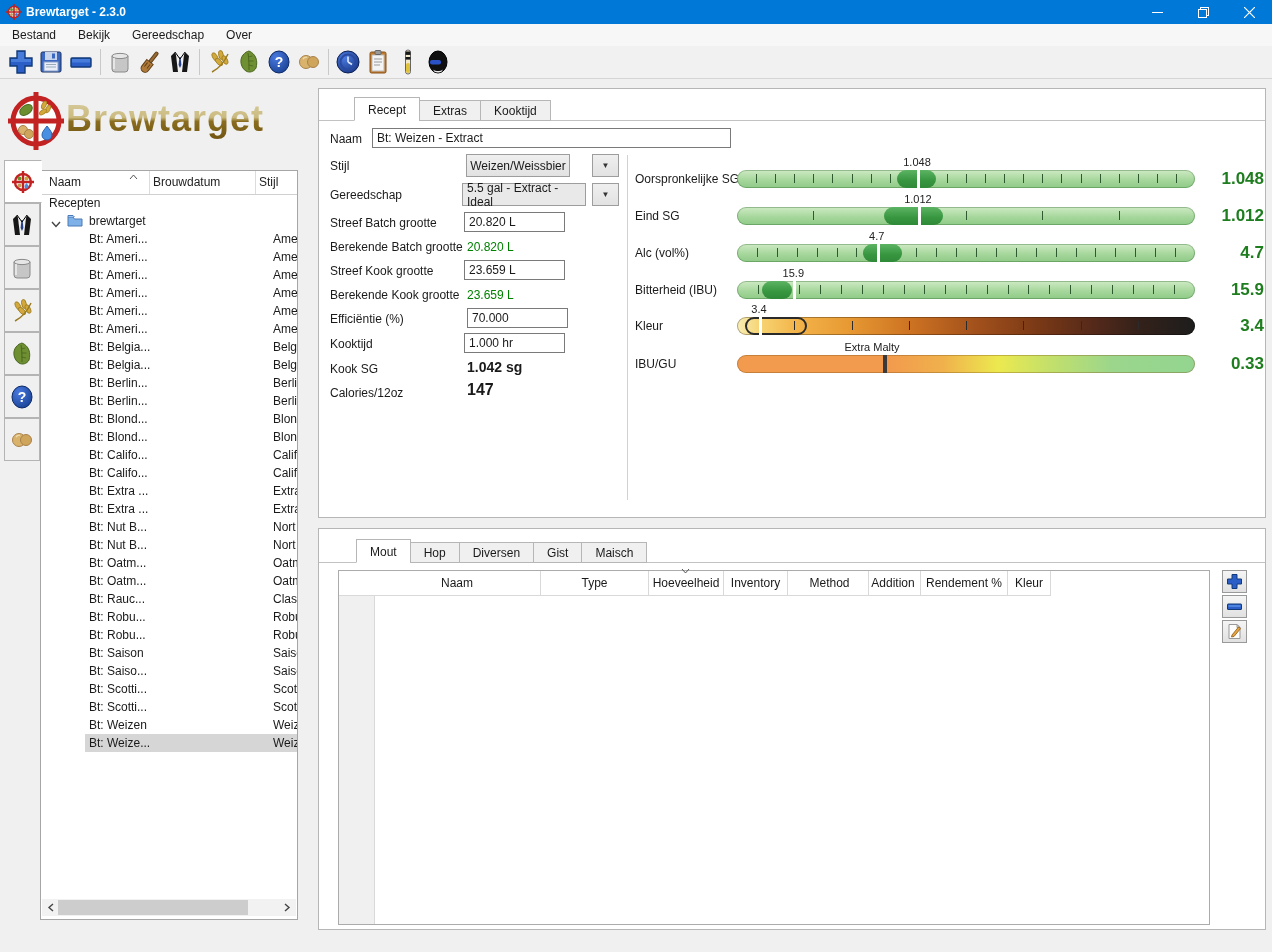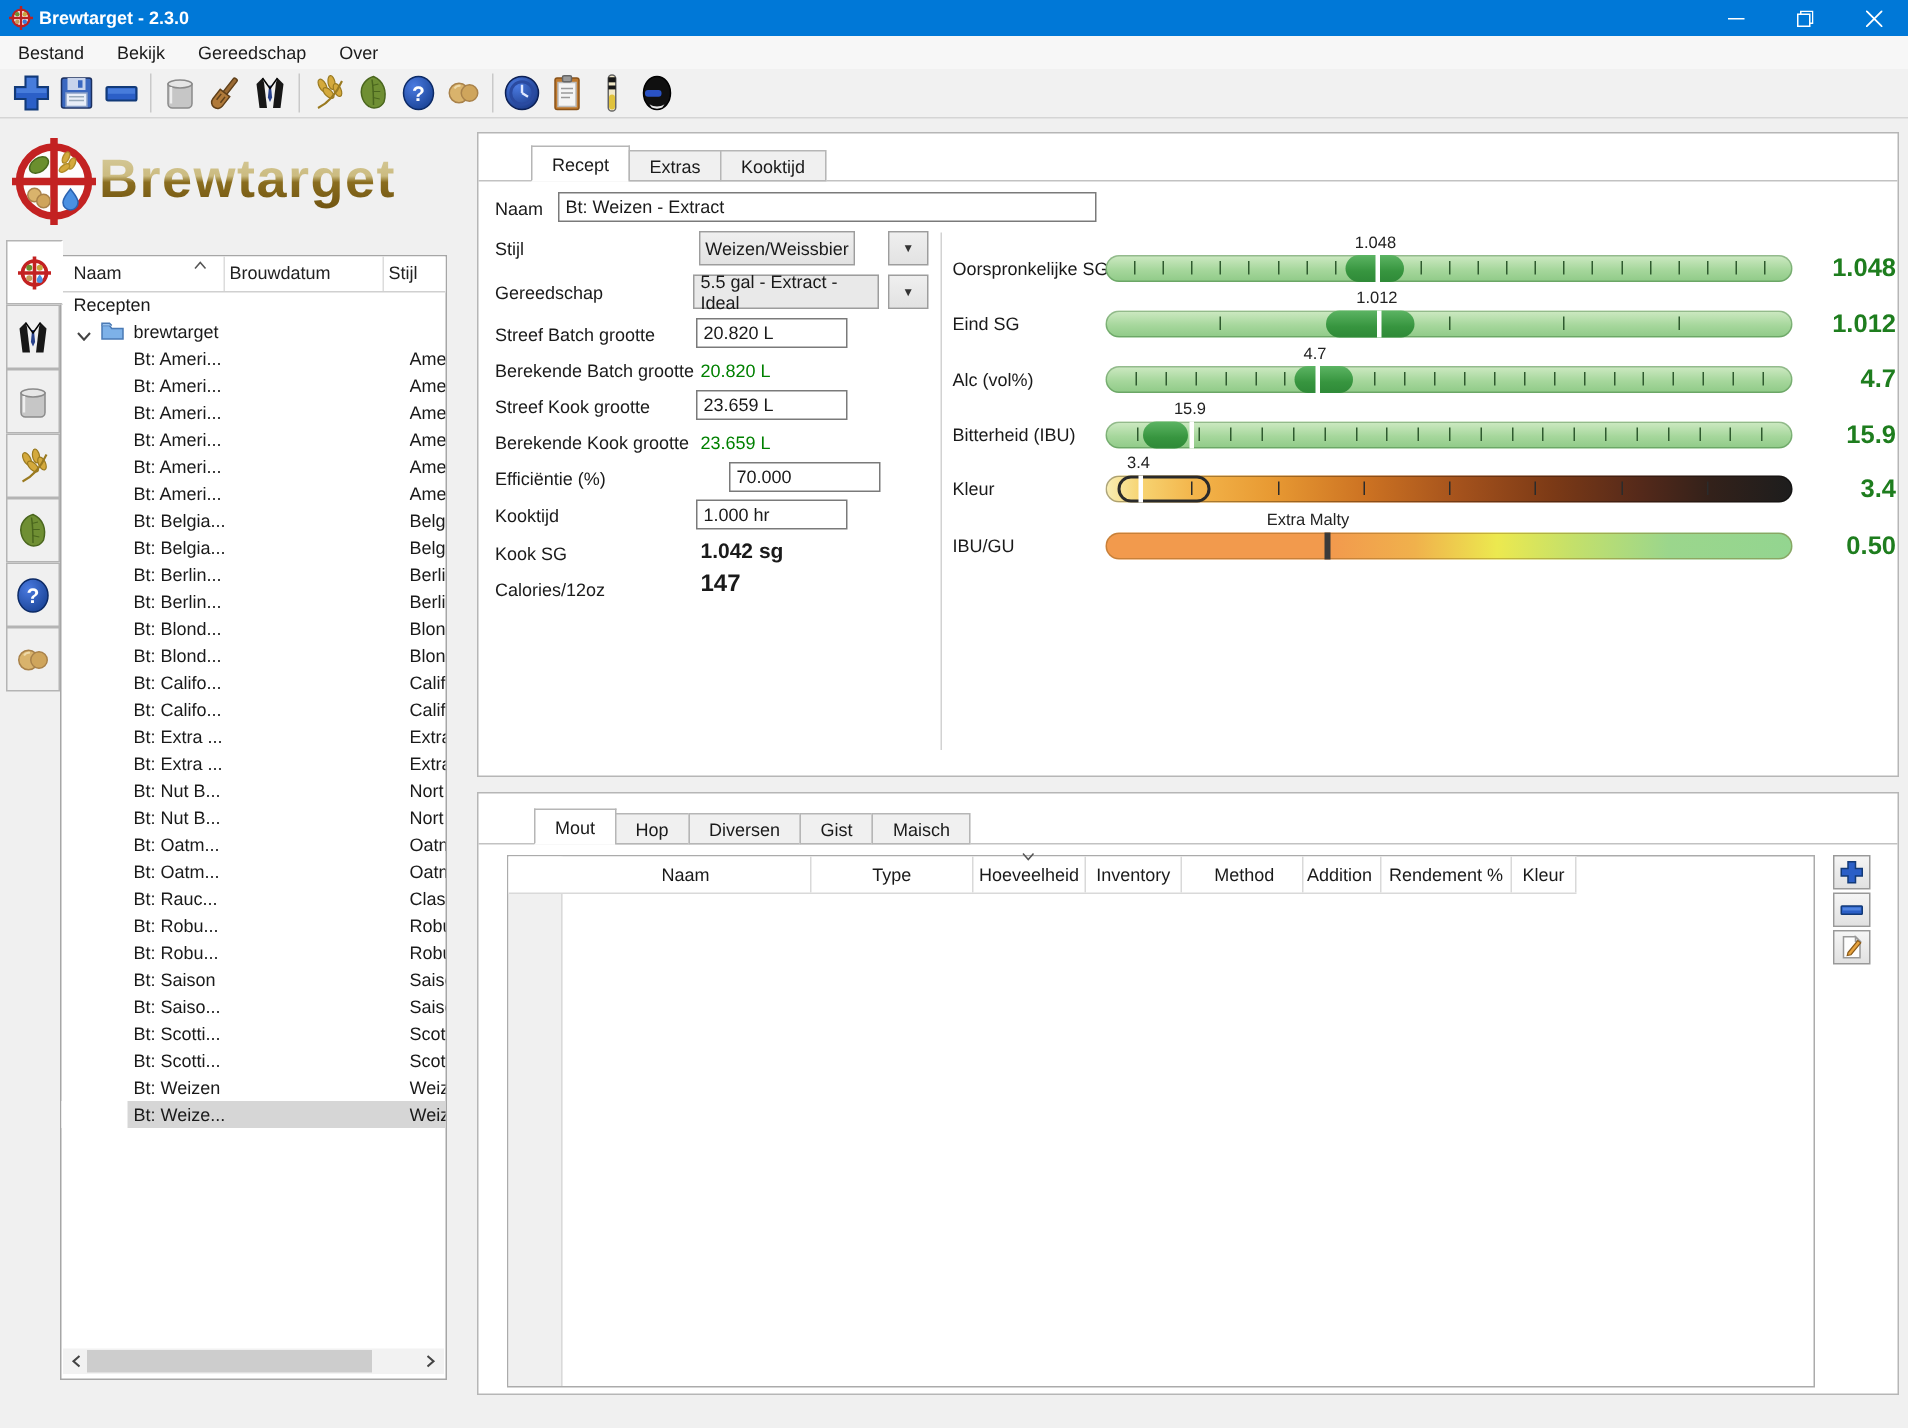--- a/index.html
+++ b/index.html
@@ -513,21 +513,21 @@
 <div class="abs lbl" style="left:330px;top:240px">Berekende Batch grootte</div>
 <div class="abs greenval" style="left:467px;top:240px">20.820 L</div>
 
 <div class="abs lbl" style="left:330px;top:264px">Streef Kook grootte</div>
 <div class="abs tin" style="left:464px;top:260px;width:101px;height:20px">23.659 L</div>
 
 <div class="abs lbl" style="left:330px;top:288px">Berekende Kook grootte</div>
 <div class="abs greenval" style="left:467px;top:288px">23.659 L</div>
 
 <div class="abs lbl" style="left:330px;top:312px">Efficiëntie (%)</div>
-<div class="abs tin" style="left:486px;top:308px;width:101px;height:20px">70.000</div>
+<div class="abs tin" style="left:467px;top:308px;width:101px;height:20px">70.000</div>
 
 <div class="abs lbl" style="left:330px;top:337px">Kooktijd</div>
 <div class="abs tin" style="left:464px;top:333px;width:101px;height:20px">1.000 hr</div>
 
 <div class="abs lbl" style="left:330px;top:362px">Kook SG</div>
 <div class="abs" style="left:467px;top:359px;font-weight:bold;font-size:14px">1.042 sg</div>
 
 <div class="abs lbl" style="left:330px;top:386px">Calories/12oz</div>
 <div class="abs" style="left:467px;top:381px;font-weight:bold;font-size:16px">147</div>
 
@@ -644,21 +644,21 @@
       <div class="grange outline" style="left:1.7%;width:13.600000000000001%"></div>
       <div class="gmark" style="left:4.8%"></div>
     </div>
     <div class="gtop" style="left:758.984px;top:303px">3.4</div>
     <div class="gval" style="left:1194px;top:316px">3.4</div>
     <div class="glabel" style="top:357px">IBU/GU</div>
     <div class="gauge-bar ibugu" style="left:737px;top:355px">
       <div class="gmark dark" style="left:31.9%"></div>
     </div>
     <div class="gtop" style="left:872px;top:341px">Extra Malty</div>
-    <div class="gval" style="left:1194px;top:354px">0.50</div>
+    <div class="gval" style="left:1194px;top:354px">0.33</div>
   </div>
 
 <div class="abs panel" style="left:318px;top:528px;width:948px;height:402px"></div>
 <div class="abs paneline" style="left:319px;top:562px;width:946px"></div>
 <div class="abs tabbar" style="left:332px;top:539px;height:24px" id="ingTabs">
     <div class="tab active">Mout</div>
     <div class="tab">Hop</div>
     <div class="tab">Diversen</div>
     <div class="tab">Gist</div>
     <div class="tab">Maisch</div>

